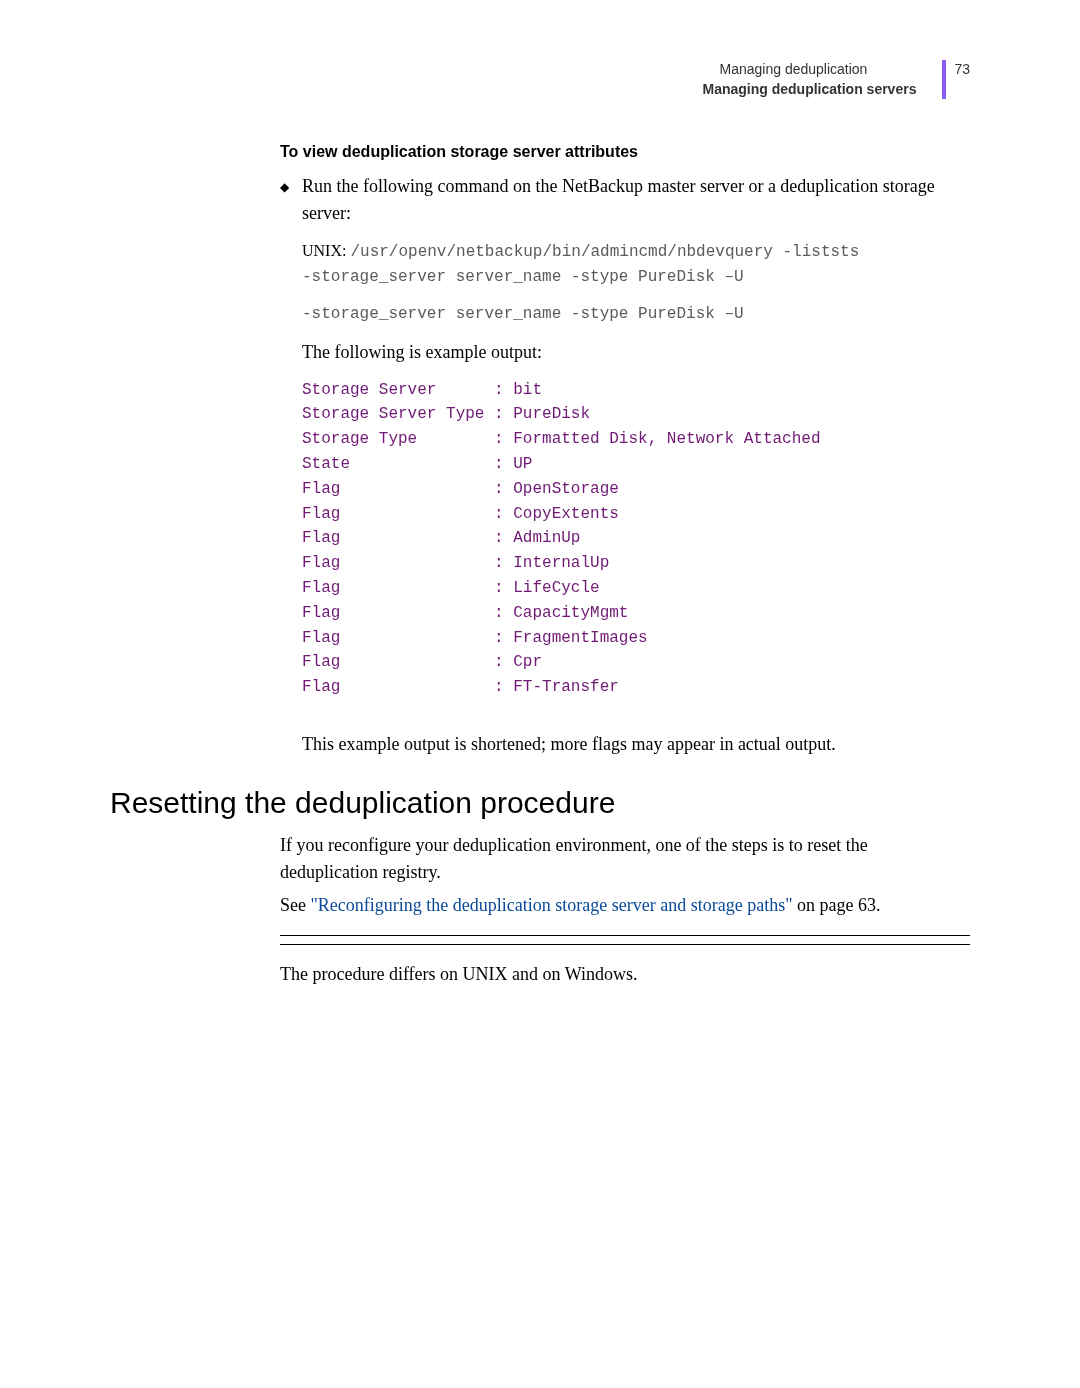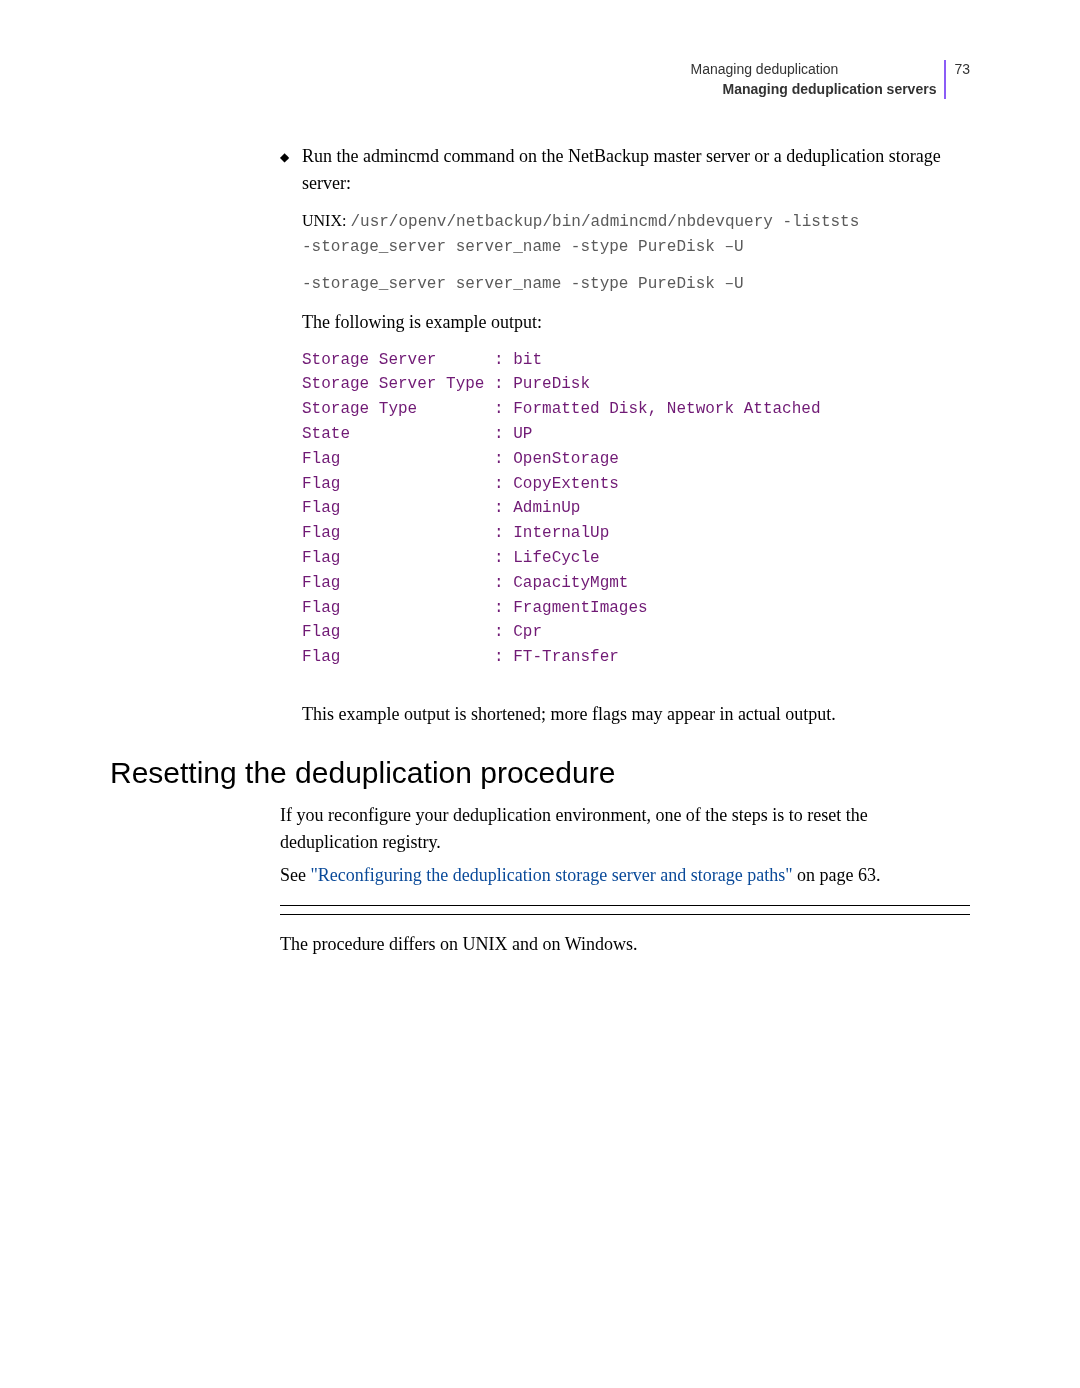--- a/index.html
+++ b/index.html
@@ -17,23 +17,23 @@
   .running-head {
     display: flex;
     justify-content: flex-end;
     font-family: 'Segoe UI', Helvetica, Arial, sans-serif;
     font-size: 14px;
     color: #333;
     margin-bottom: 44px;
     line-height: 1.4;
   }
   .running-head .rh-lines {
-    text-align: left;
-    padding-right: 8px;
-    border-right: 2px solid #8b5cf6;
+    text-align: center;
+    padding-right: 26px;
+    border-right: 4px solid #8b5cf6;
   }
   .running-head .rh-page {
     padding-left: 8px;
     align-self: flex-start;
   }
   .running-head .rh-line2 {
     font-weight: 600;
     margin-left: 32px;
   }
   .content {
@@ -116,24 +116,25 @@
 
   <div class="running-head">
     <div class="rh-lines">
       <div>Managing deduplication</div>
       <div class="rh-line2">Managing deduplication servers</div>
     </div>
     <div class="rh-page">73</div>
   </div>
 
   <div class="content">
+    <div class="sans-bold">To view deduplication storage server attributes</div>
 
     <div class="bullet-row">
       <div class="diamond">◆</div>
-      <div class="para">Run the admincmd command on the NetBackup master server or a deduplication storage server:</div>
+      <div class="para">Run the following command on the NetBackup master server or a deduplication storage server:</div>
     </div>
 
     <div class="indent gap-12">
       <div class="mono"><span class="serif-label">UNIX: </span><span>/usr/openv/netbackup/bin/admincmd/nbdevquery -liststs</span></div>
       <div class="mono"><span>-storage_server </span><span class="ital">server_name</span><span> -stype PureDisk –U</span></div>
     </div>
 
     <div class="indent gap-12">
       <div class="mono"><span>-storage_server </span><span class="ital">server_name</span><span> -stype PureDisk –U</span></div>
     </div>

